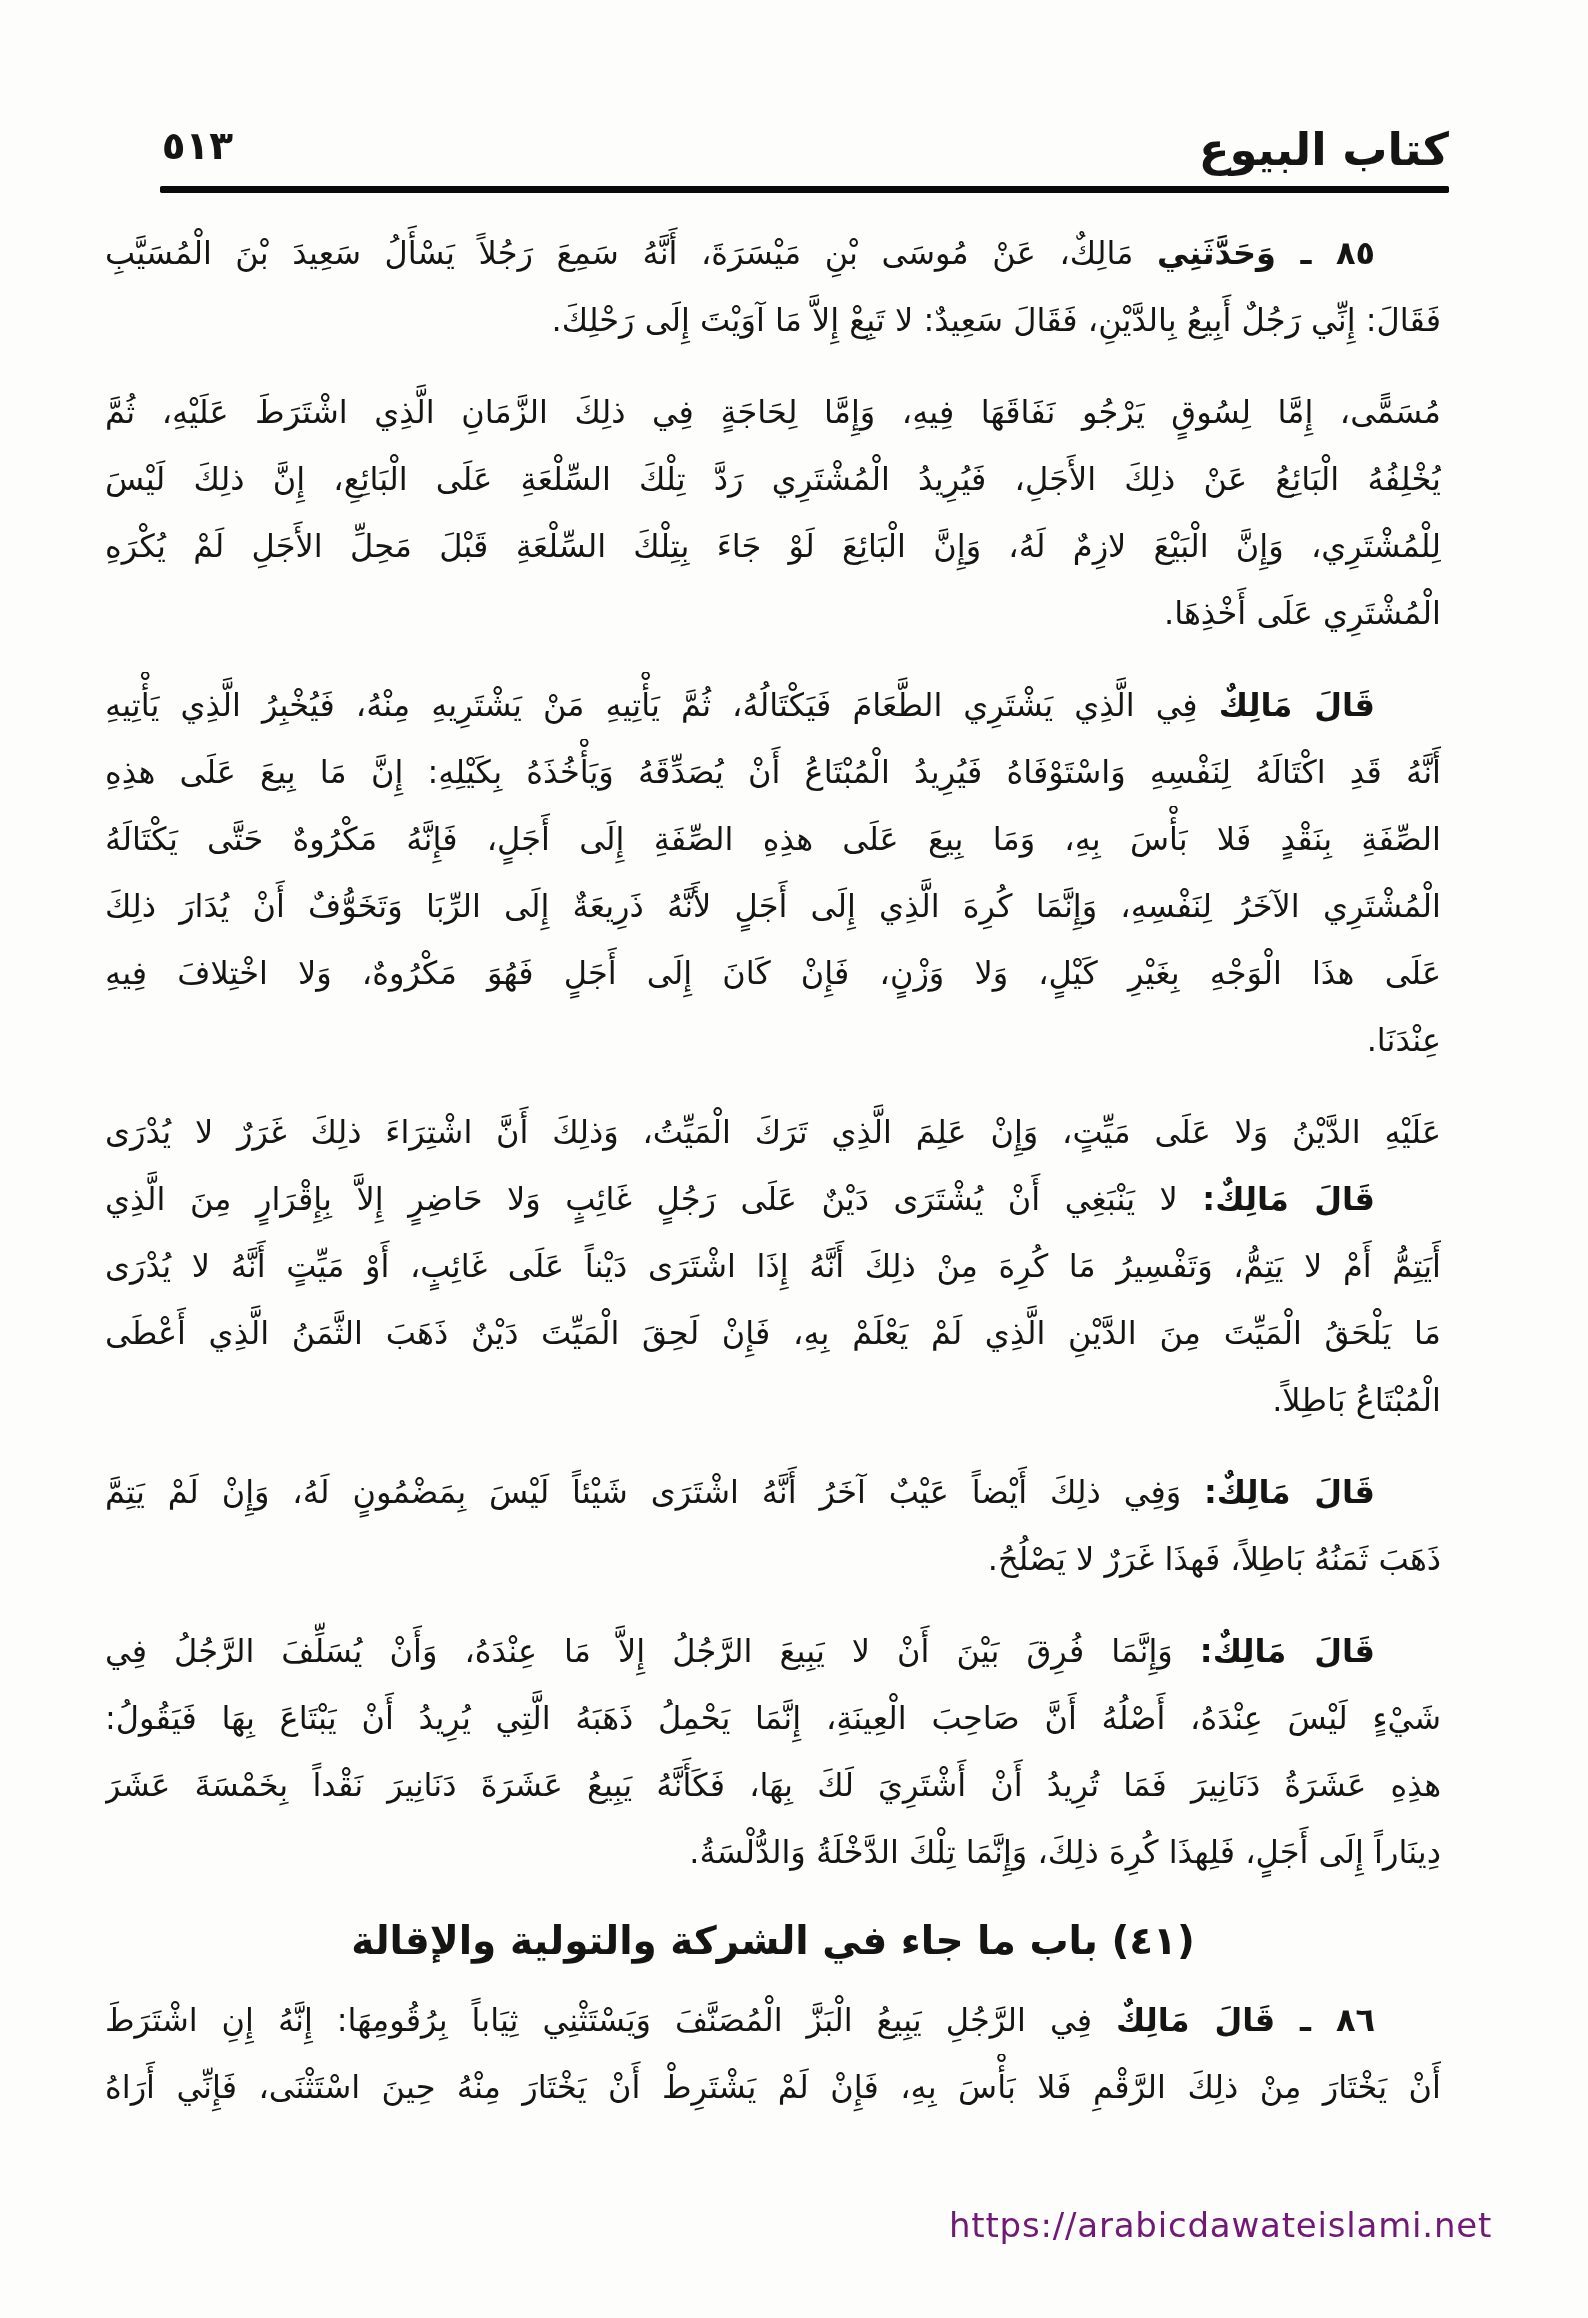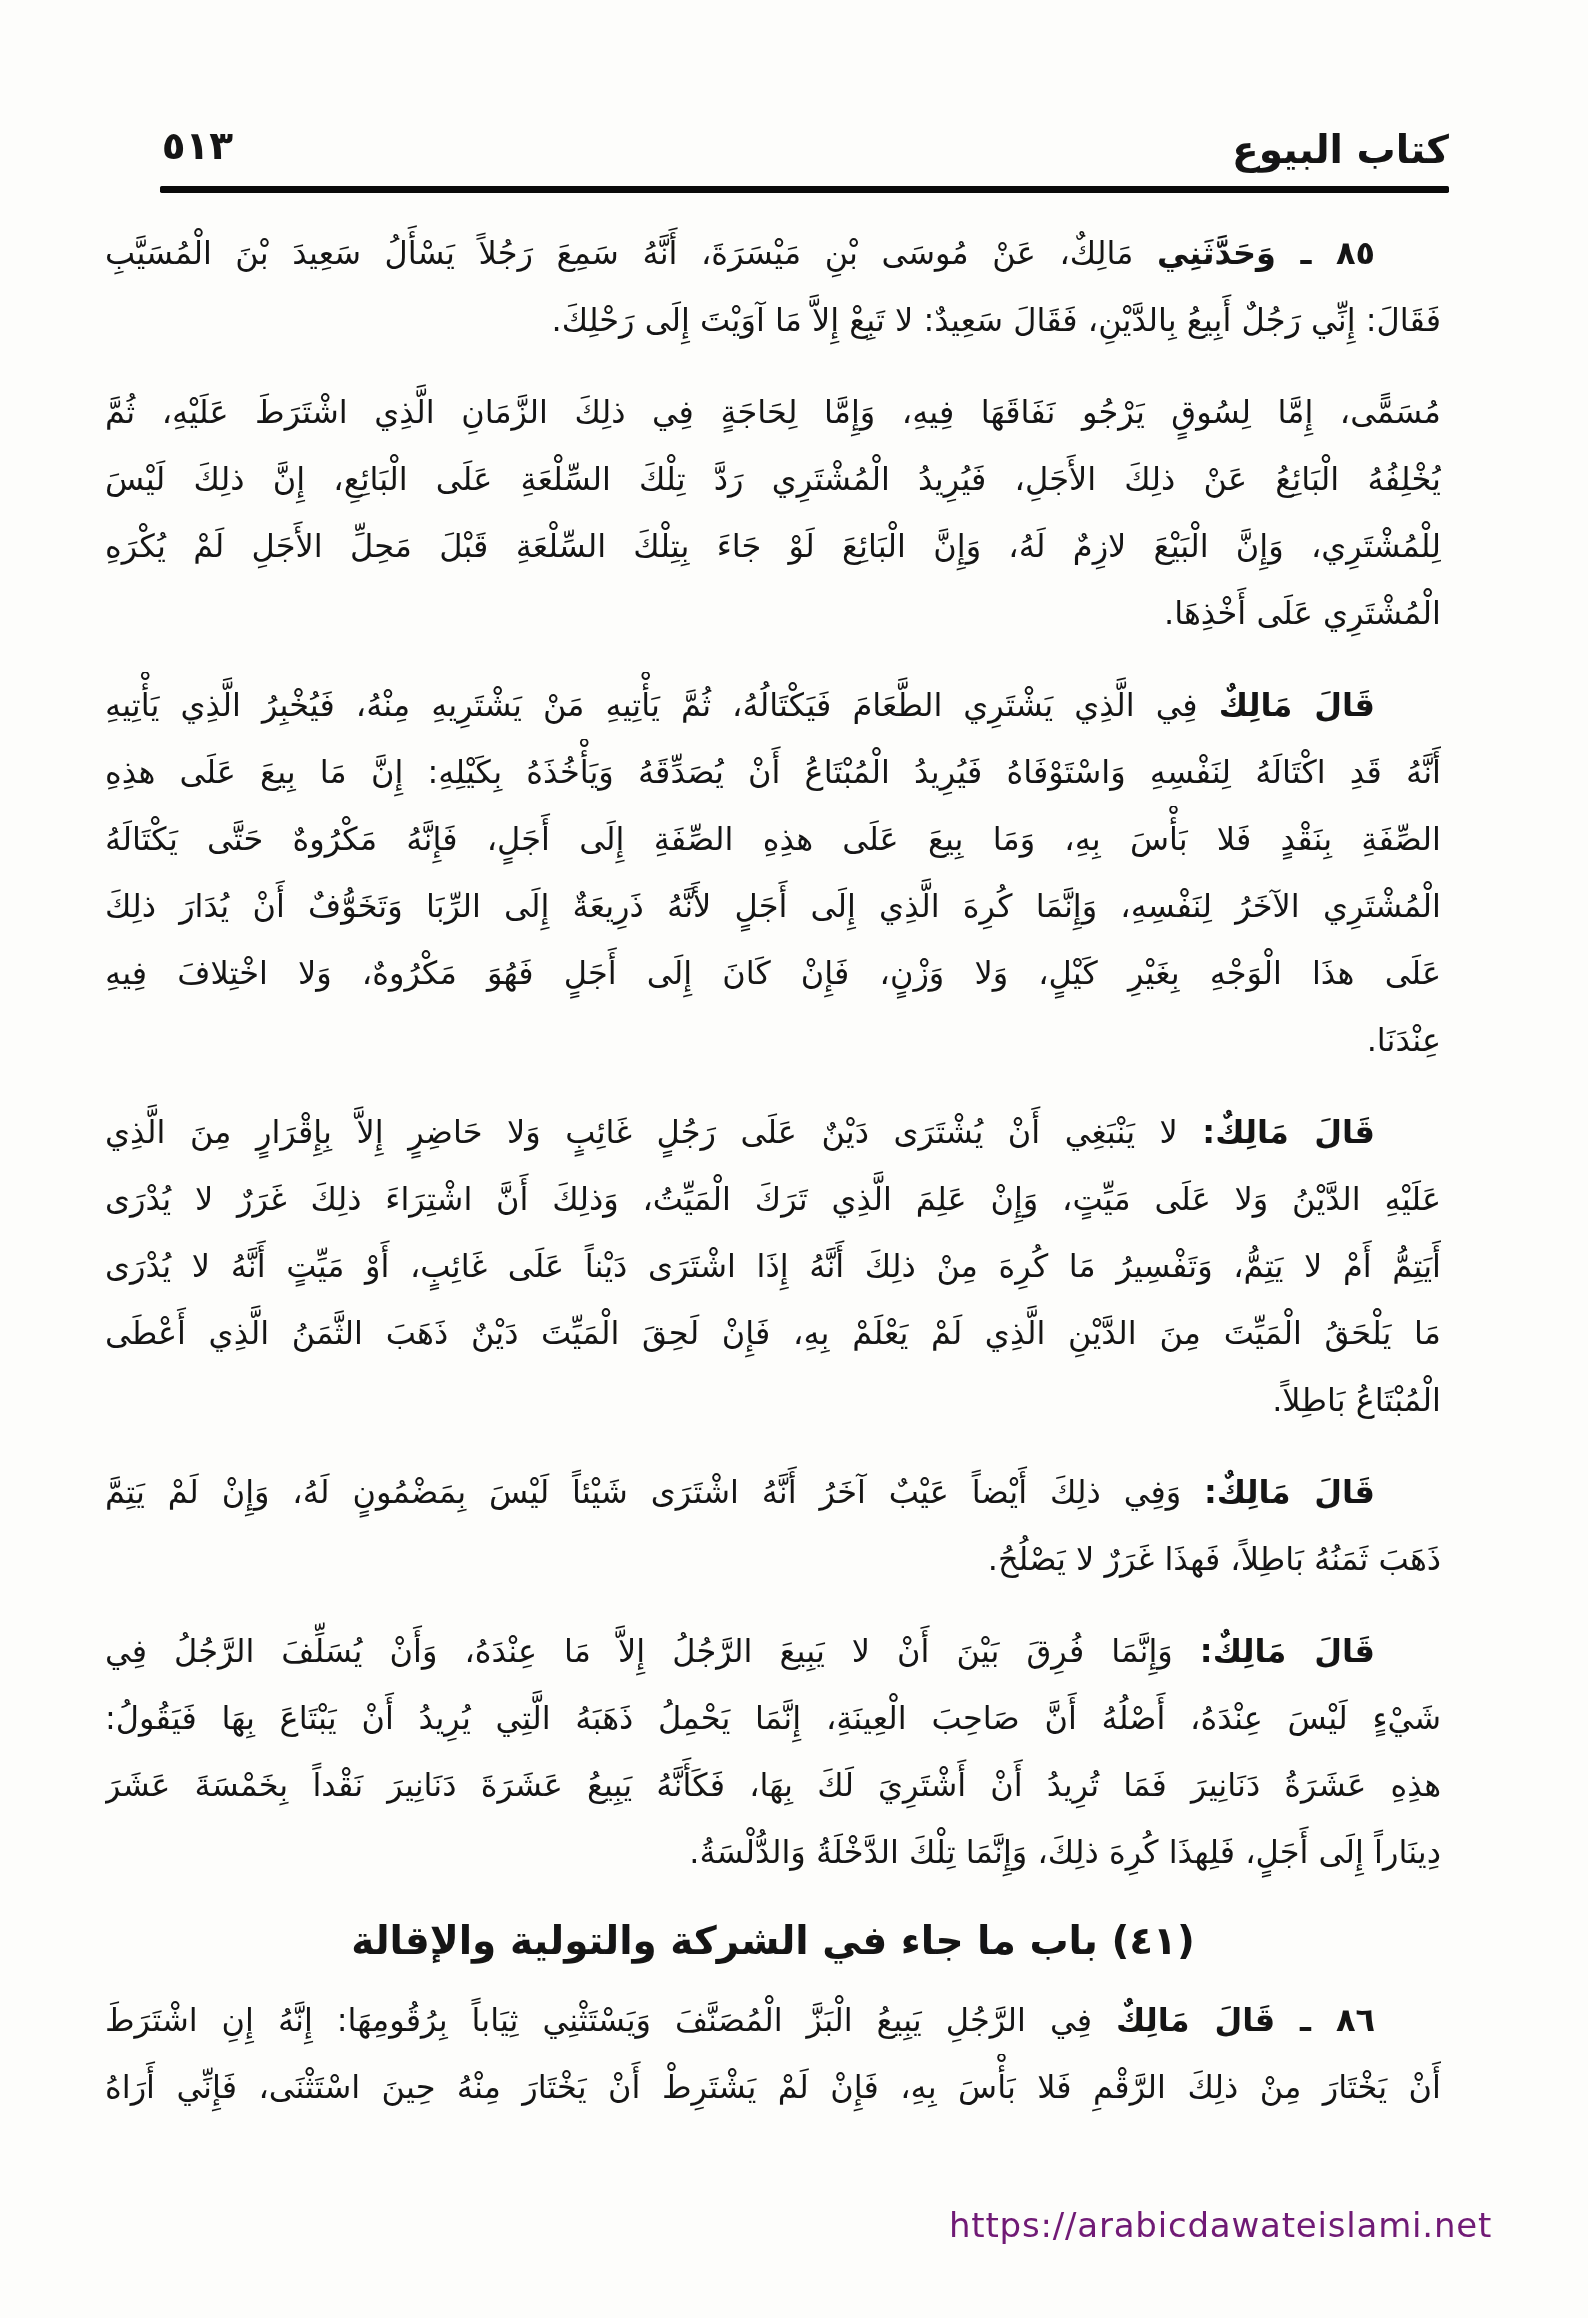--- a/index.html
+++ b/index.html
@@ -23,21 +23,21 @@
     top: 116px;
     left: 160px;
     right: 140px;
     height: 71px;
     direction: rtl;
   }
   .book-title {
     position: absolute;
     right: 0;
     top: 0;
-    font-size: 39px;
+    font-size: 45px;
     font-weight: bold;
     line-height: 67px;
   }
   .page-number {
     position: absolute;
     left: 1.7px;
     top: 5px;
     font-size: 39px;
     font-weight: bold;
     line-height: 50px;
@@ -125,22 +125,22 @@
     <div class="para">
       <div class="line j first"><b class="lead">قَالَ مَالِكٌ</b><span> فِي الَّذِي يَشْتَرِي الطَّعَامَ فَيَكْتَالُهُ، ثُمَّ يَأْتِيهِ مَنْ يَشْتَرِيهِ مِنْهُ، فَيُخْبِرُ الَّذِي يَأْتِيهِ</span></div>
       <div class="line j">أَنَّهُ قَدِ اكْتَالَهُ لِنَفْسِهِ وَاسْتَوْفَاهُ فَيُرِيدُ الْمُبْتَاعُ أَنْ يُصَدِّقَهُ وَيَأْخُذَهُ بِكَيْلِهِ: إِنَّ مَا بِيعَ عَلَى هذِهِ</div>
       <div class="line j">الصِّفَةِ بِنَقْدٍ فَلا بَأْسَ بِهِ، وَمَا بِيعَ عَلَى هذِهِ الصِّفَةِ إِلَى أَجَلٍ، فَإِنَّهُ مَكْرُوهٌ حَتَّى يَكْتَالَهُ</div>
       <div class="line j">الْمُشْتَرِي الآخَرُ لِنَفْسِهِ، وَإِنَّمَا كُرِهَ الَّذِي إِلَى أَجَلٍ لأَنَّهُ ذَرِيعَةٌ إِلَى الرِّبَا وَتَخَوُّفٌ أَنْ يُدَارَ ذلِكَ</div>
       <div class="line j">عَلَى هذَا الْوَجْهِ بِغَيْرِ كَيْلٍ، وَلا وَزْنٍ، فَإِنْ كَانَ إِلَى أَجَلٍ فَهُوَ مَكْرُوهٌ، وَلا اخْتِلافَ فِيهِ</div>
       <div class="line end">عِنْدَنَا.</div>
     </div>
 
     <div class="para">
+      <div class="line j">عَلَيْهِ الدَّيْنُ وَلا عَلَى مَيِّتٍ، وَإِنْ عَلِمَ الَّذِي تَرَكَ الْمَيِّتُ، وَذلِكَ أَنَّ اشْتِرَاءَ ذلِكَ غَرَرٌ لا يُدْرَى</div>
       <div class="line j first"><b class="lead">قَالَ مَالِكٌ:</b><span> لا يَنْبَغِي أَنْ يُشْتَرَى دَيْنٌ عَلَى رَجُلٍ غَائِبٍ وَلا حَاضِرٍ إِلاَّ بِإِقْرَارٍ مِنَ الَّذِي</span></div>
-      <div class="line j">عَلَيْهِ الدَّيْنُ وَلا عَلَى مَيِّتٍ، وَإِنْ عَلِمَ الَّذِي تَرَكَ الْمَيِّتُ، وَذلِكَ أَنَّ اشْتِرَاءَ ذلِكَ غَرَرٌ لا يُدْرَى</div>
       <div class="line j">أَيَتِمُّ أَمْ لا يَتِمُّ، وَتَفْسِيرُ مَا كُرِهَ مِنْ ذلِكَ أَنَّهُ إِذَا اشْتَرَى دَيْناً عَلَى غَائِبٍ، أَوْ مَيِّتٍ أَنَّهُ لا يُدْرَى</div>
       <div class="line j">مَا يَلْحَقُ الْمَيِّتَ مِنَ الدَّيْنِ الَّذِي لَمْ يَعْلَمْ بِهِ، فَإِنْ لَحِقَ الْمَيِّتَ دَيْنٌ ذَهَبَ الثَّمَنُ الَّذِي أَعْطَى</div>
       <div class="line end">الْمُبْتَاعُ بَاطِلاً.</div>
     </div>
 
     <div class="para">
       <div class="line j first"><b class="lead">قَالَ مَالِكٌ:</b><span> وَفِي ذلِكَ أَيْضاً عَيْبٌ آخَرُ أَنَّهُ اشْتَرَى شَيْئاً لَيْسَ بِمَضْمُونٍ لَهُ، وَإِنْ لَمْ يَتِمَّ</span></div>
       <div class="line end">ذَهَبَ ثَمَنُهُ بَاطِلاً، فَهذَا غَرَرٌ لا يَصْلُحُ.</div>
     </div>
 

